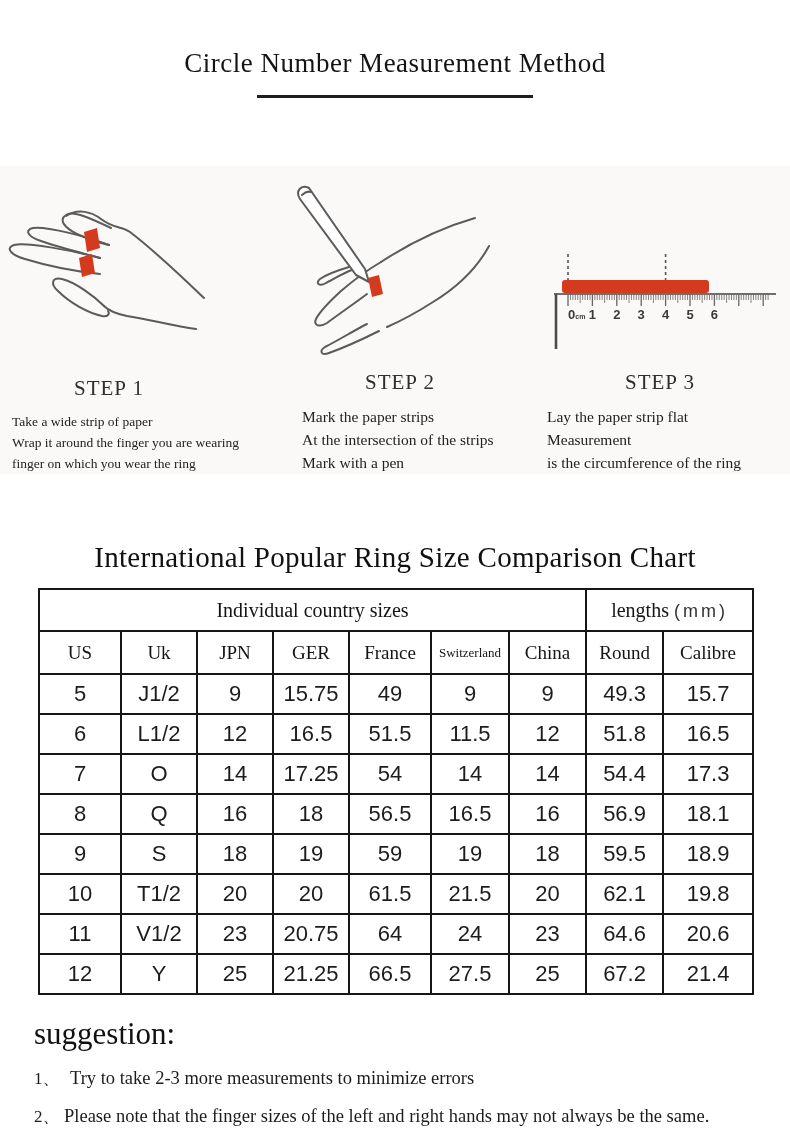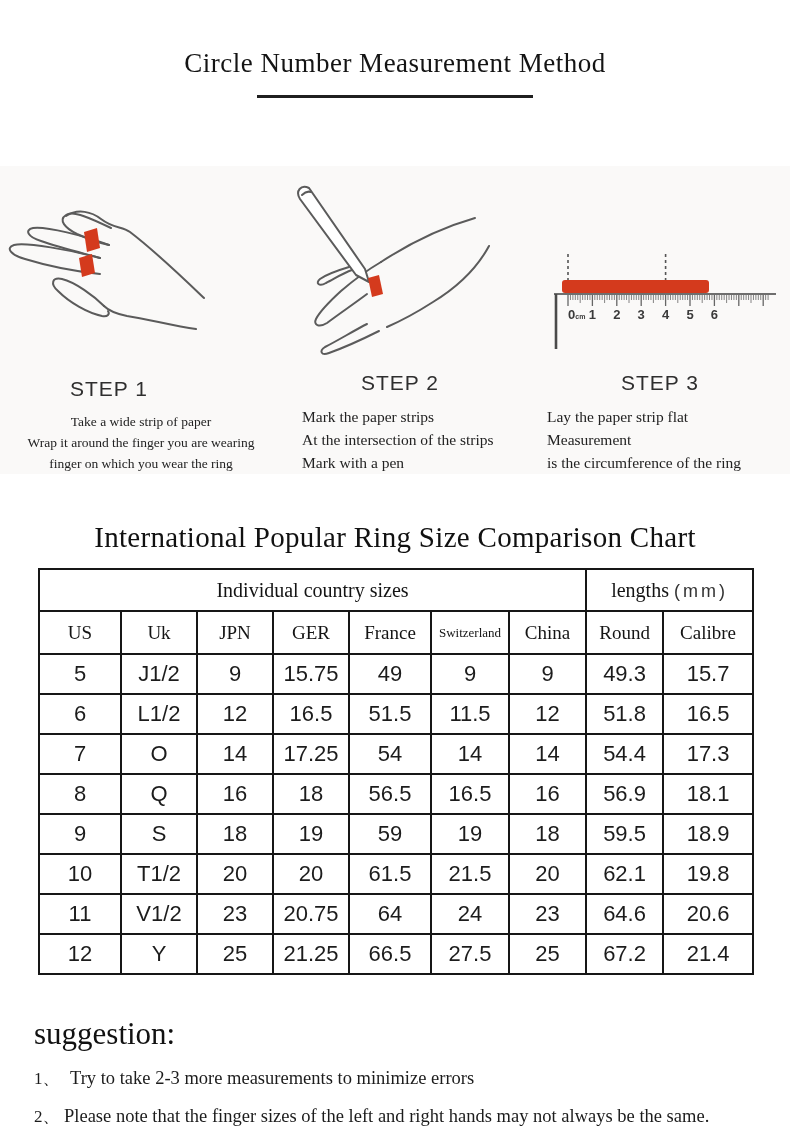--- a/index.html
+++ b/index.html
@@ -10,30 +10,30 @@
   .title-block{position:absolute;top:0;left:0;right:0;text-align:center;}
   .page-title{margin:0;padding-top:32px;font-size:27px;font-weight:400;letter-spacing:.5px;color:#141414;}
   .title-underline{width:276px;height:3px;background:#1f1f1f;margin:16px auto 0 auto;}
 
   
   .steps-band{position:absolute;top:150px;left:0;width:790px;height:308px;background:#faf9f8;display:flex;}
   .step{display:flex;flex-direction:column;}
   .step-1{width:270px;}.step-2{width:260px;}.step-3{width:260px;}
   .step-figure{position:relative;height:205px;}
   .step-figure svg{position:absolute;top:0;left:0;}
-  .step-label{font-family:Liberation Sans, sans-serif;font-size:21px;color:#2e2e2e;
+  .step-label{font-family:Liberation Serif, serif;font-size:21px;color:#2e2e2e;
               letter-spacing:1px;text-align:center;margin-top:10px;}
   .step-1 .step-label{padding-right:52px;}
   .step-desc{margin-top:10px;color:#222222;}
-  .step-1 .step-desc{font-size:13.5px;line-height:21px;padding-left:12px;text-align:center;}
+  .step-1 .step-desc{font-size:13.5px;line-height:21px;padding-left:12px;}
   .step-2 .step-desc{font-size:15.5px;line-height:23px;padding-left:32px;}
   .step-3 .step-desc{font-size:15.5px;line-height:23px;padding-left:17px;}
 
   
-  .chart-section{position:absolute;top:505px;left:0;right:0;}
+  .chart-section{position:absolute;top:525px;left:0;right:0;}
   .chart-title{margin:0;text-align:center;font-size:29px;font-weight:400;letter-spacing:.3px;color:#111111;}
   table.ring-table{border-collapse:collapse;table-layout:fixed;margin:14px 0 0 38px;width:714px;
                    background:#ffffff;}
   table.ring-table th,table.ring-table td{border:2px solid #161616;text-align:center;padding:0;
                    overflow:hidden;white-space:nowrap;}
   tr.group-row th{height:40px;font-size:20px;font-weight:400;color:#141414;}
   th.lengths-cell .unit{font-family:"Liberation Sans",sans-serif;font-size:18px;letter-spacing:3px;
                    color:#333;font-weight:300;}
   tr.cols-row th{height:41px;font-size:19px;font-weight:400;color:#141414;}
   tr.cols-row th.small{font-size:13px;}

